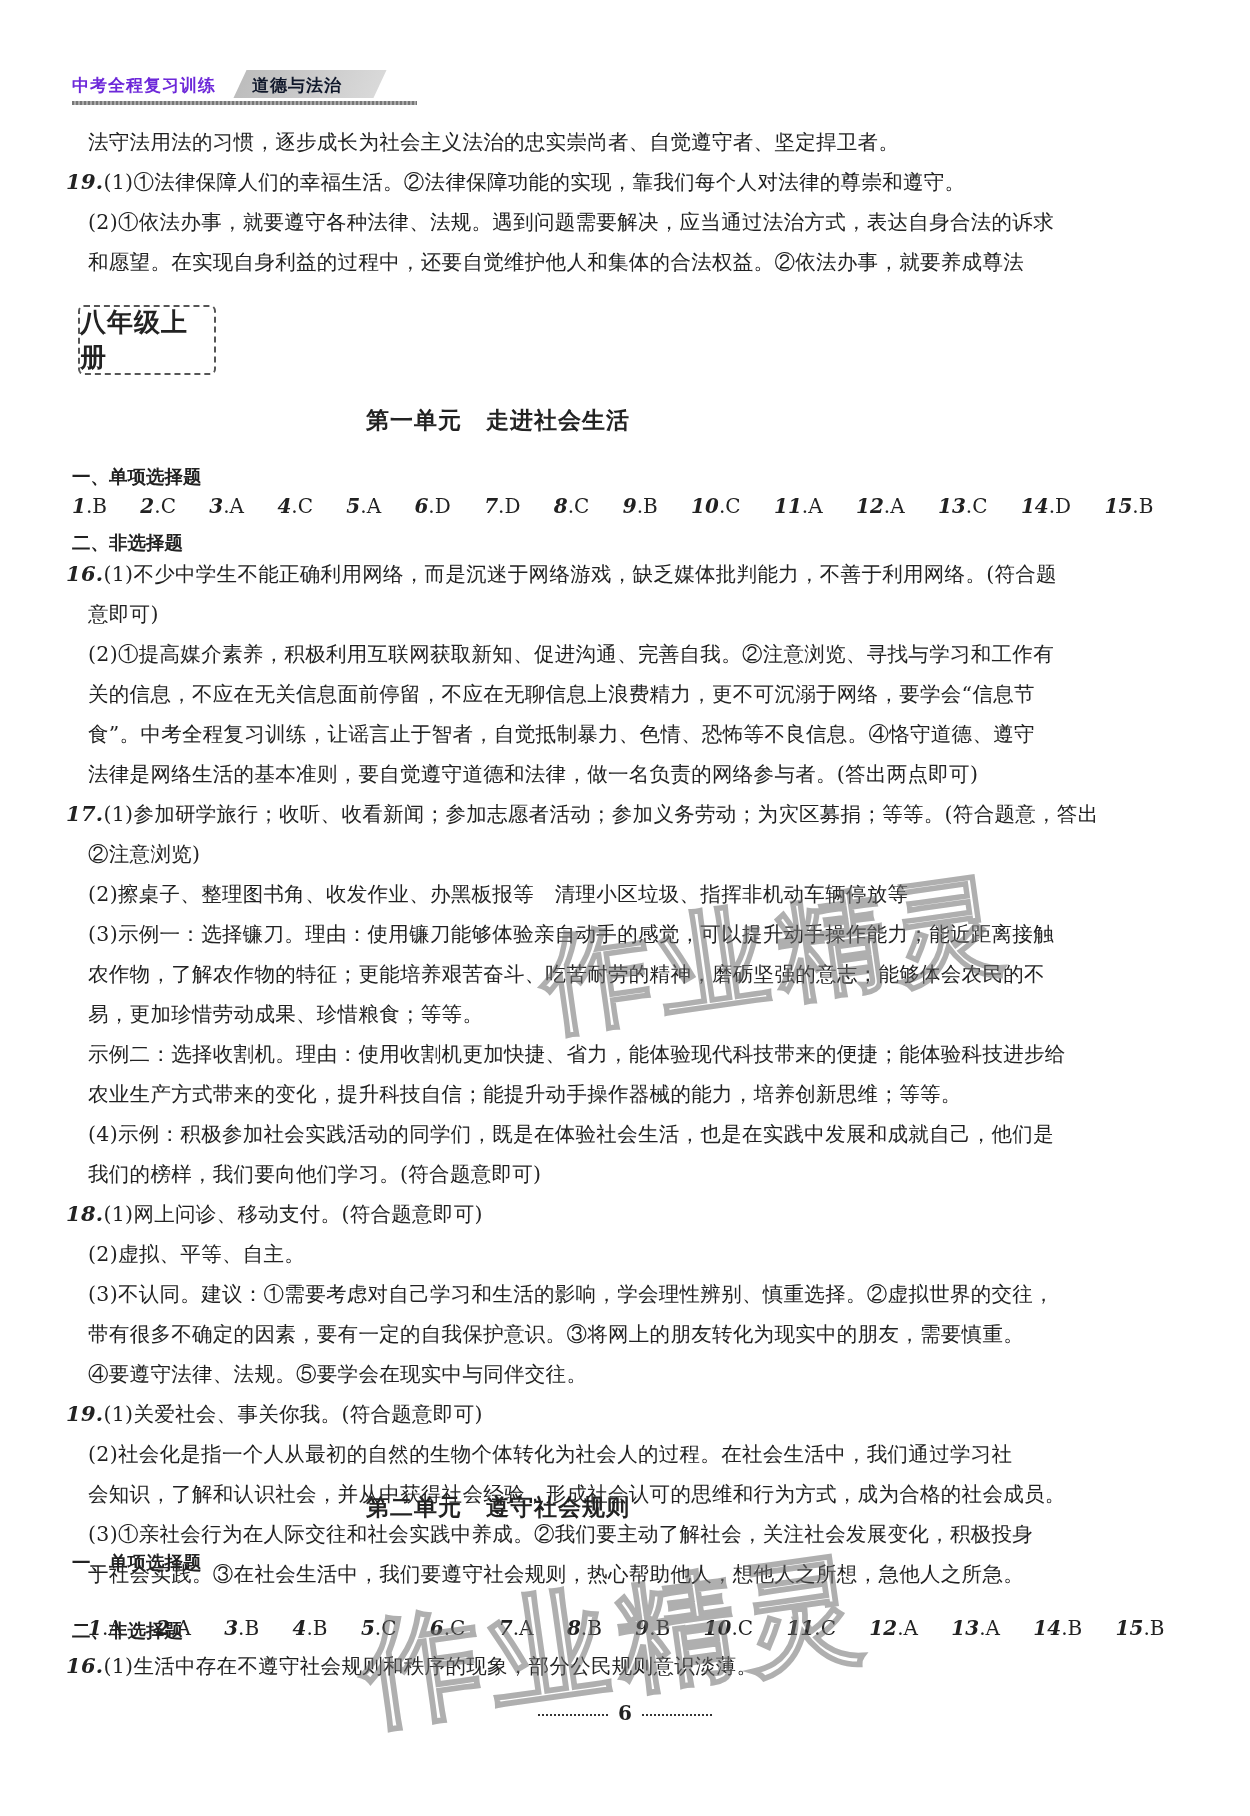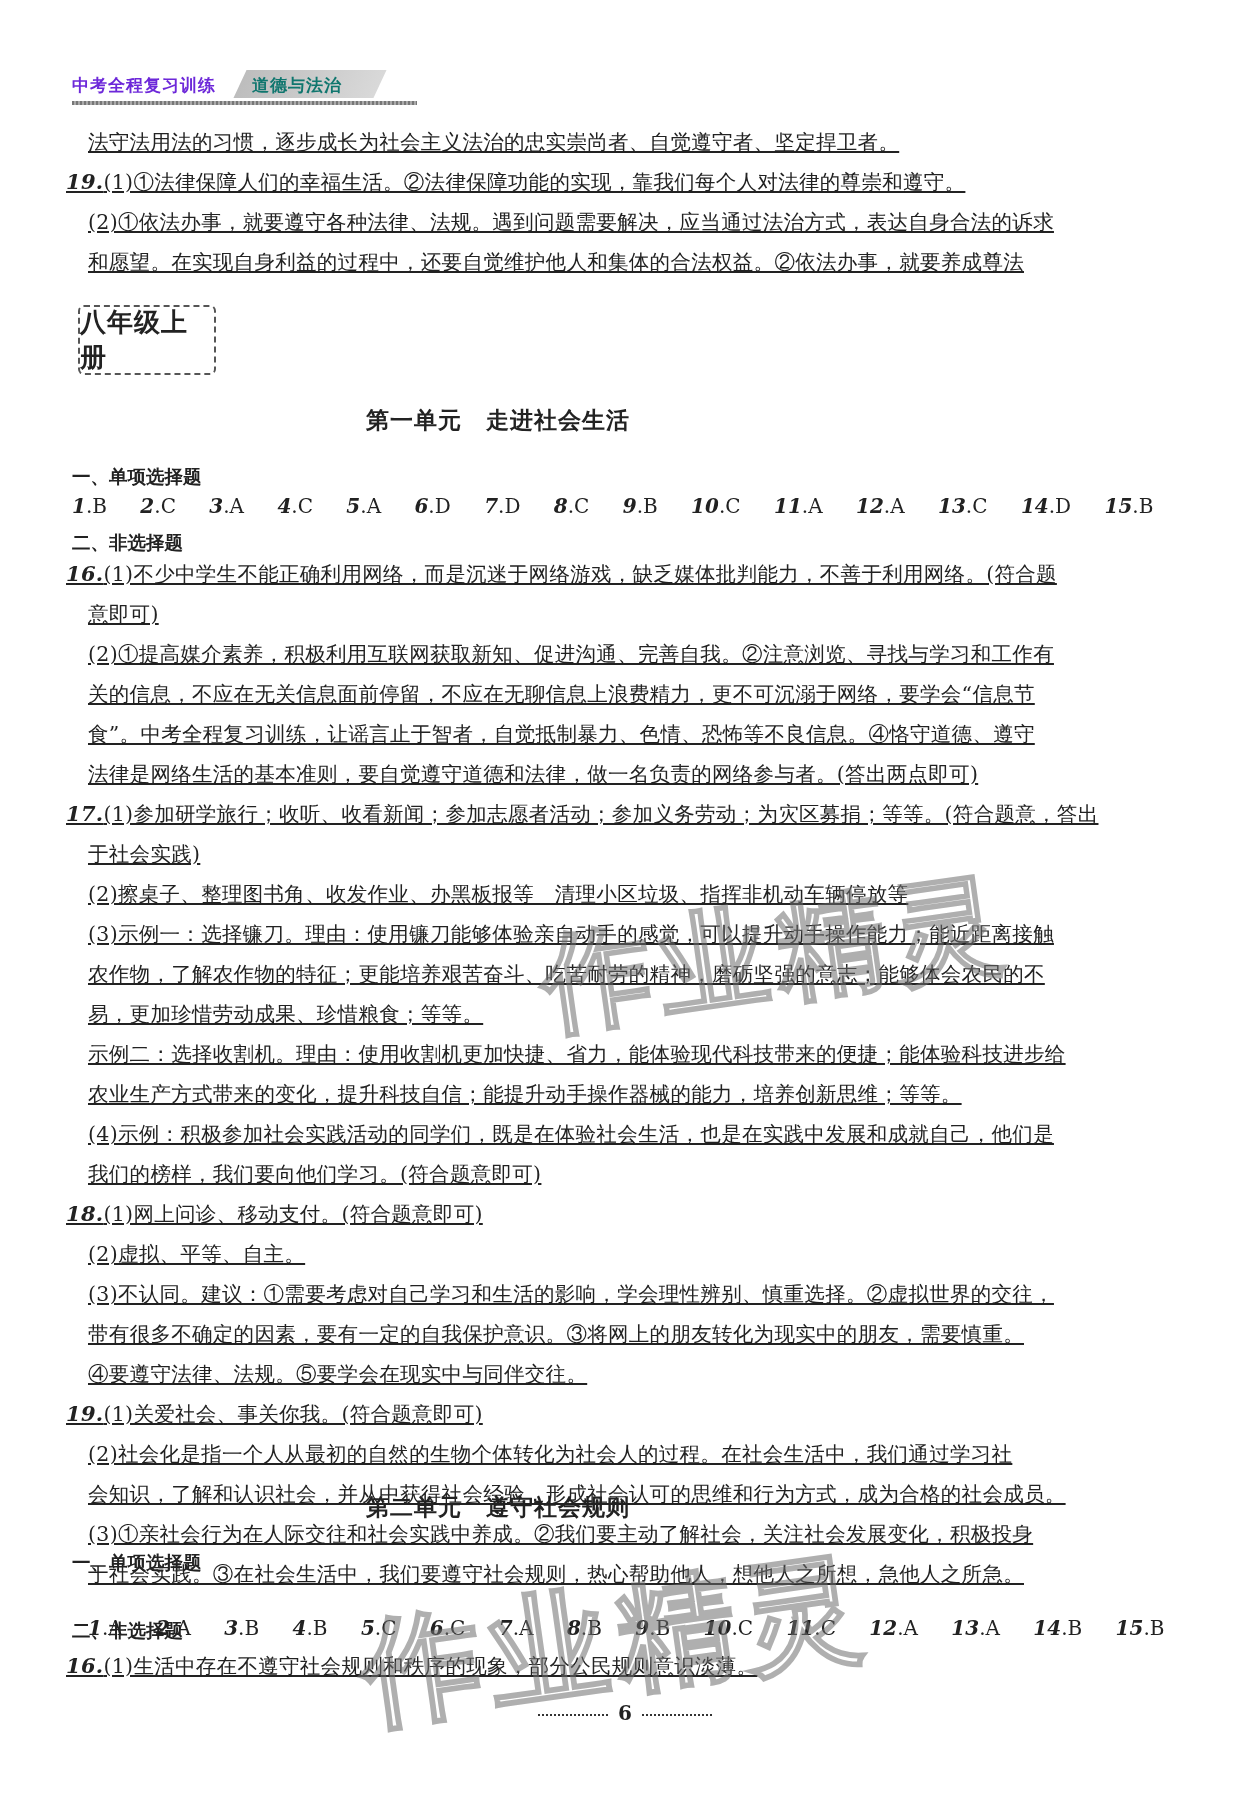--- a/index.html
+++ b/index.html
@@ -18,32 +18,31 @@
     font-weight: bold; font-size: 17px; letter-spacing: 1px; color: #6d28d9;
   }
   .run-header .subject {
     position: absolute; left: 168px; top: 0px; height: 28px; width: 140px;
     background: linear-gradient(90deg, #bdbdbd, #d9d9d9);
     transform: skewX(-25deg);
   }
   .run-header .subject-text {
     position: absolute; left: 180px; top: 4px;
     font-family: "DejaVu Sans", "Liberation Sans", sans-serif;
-    font-weight: bold; font-size: 17px; color: #0f766e; letter-spacing: 1px;
+    font-weight: bold; font-size: 17px; color: #0f172a; letter-spacing: 1px;
   }
   .run-header .rule {
     position: absolute; left: 0; top: 31px; width: 345px; height: 4px;
     background: repeating-linear-gradient(90deg, #777 0 2px, #aaa 2px 4px);
   }
 
   .text-block { position: absolute; left: 88px; width: 1080px; }
   .line {
     font-size: 20.5px; line-height: 28px; height: 40px; white-space: nowrap;
     letter-spacing: 0.3px;
-    text-decoration: underline;
   }
   .qnum {
     font-family: "DejaVu Serif", "Liberation Serif", serif;
     font-style: italic; font-weight: bold; font-size: 21px;
   }
   .hang { margin-left: -22px; }
 
   .grade-box {
     position: absolute; left: 78px; top: 305px; width: 134px; height: 66px;
     border: 2px dashed #555; border-radius: 6px;
@@ -132,21 +131,21 @@
 
   <div class="text-block" style="top:560px;">
     <div class="line"><span class="qnum hang">16.</span><span>(1)不少中学生不能正确利用网络，而是沉迷于网络游戏，缺乏媒体批判能力，不善于利用网络。(符合题</span></div>
     <div class="line">意即可)</div>
     <div class="line">(2)①提高媒介素养，积极利用互联网获取新知、促进沟通、完善自我。②注意浏览、寻找与学习和工作有</div>
     <div class="line">关的信息，不应在无关信息面前停留，不应在无聊信息上浪费精力，更不可沉溺于网络，要学会“信息节</div>
     <div class="line">食”。中考全程复习训练，让谣言止于智者，自觉抵制暴力、色情、恐怖等不良信息。④恪守道德、遵守</div>
     <div class="line">法律是网络生活的基本准则，要自觉遵守道德和法律，做一名负责的网络参与者。(答出两点即可)</div>
 
     <div class="line"><span class="qnum hang">17.</span><span>(1)参加研学旅行；收听、收看新闻；参加志愿者活动；参加义务劳动；为灾区募捐；等等。(符合题意，答出</span></div>
-    <div class="line">于社会实践)</div>
+    <div class="line">②注意浏览)</div>
     <div class="line">(2)擦桌子、整理图书角、收发作业、办黑板报等　清理小区垃圾、指挥非机动车辆停放等</div>
     <div class="line">(3)示例一：选择镰刀。理由：使用镰刀能够体验亲自动手的感觉，可以提升动手操作能力；能近距离接触</div>
     <div class="line">农作物，了解农作物的特征；更能培养艰苦奋斗、吃苦耐劳的精神，磨砺坚强的意志；能够体会农民的不</div>
     <div class="line">易，更加珍惜劳动成果、珍惜粮食；等等。</div>
     <div class="line">示例二：选择收割机。理由：使用收割机更加快捷、省力，能体验现代科技带来的便捷；能体验科技进步给</div>
     <div class="line">农业生产方式带来的变化，提升科技自信；能提升动手操作器械的能力，培养创新思维；等等。</div>
     <div class="line">(4)示例：积极参加社会实践活动的同学们，既是在体验社会生活，也是在实践中发展和成就自己，他们是</div>
     <div class="line">我们的榜样，我们要向他们学习。(符合题意即可)</div>
 
     <div class="line"><span class="qnum hang">18.</span><span>(1)网上问诊、移动支付。(符合题意即可)</span></div>

